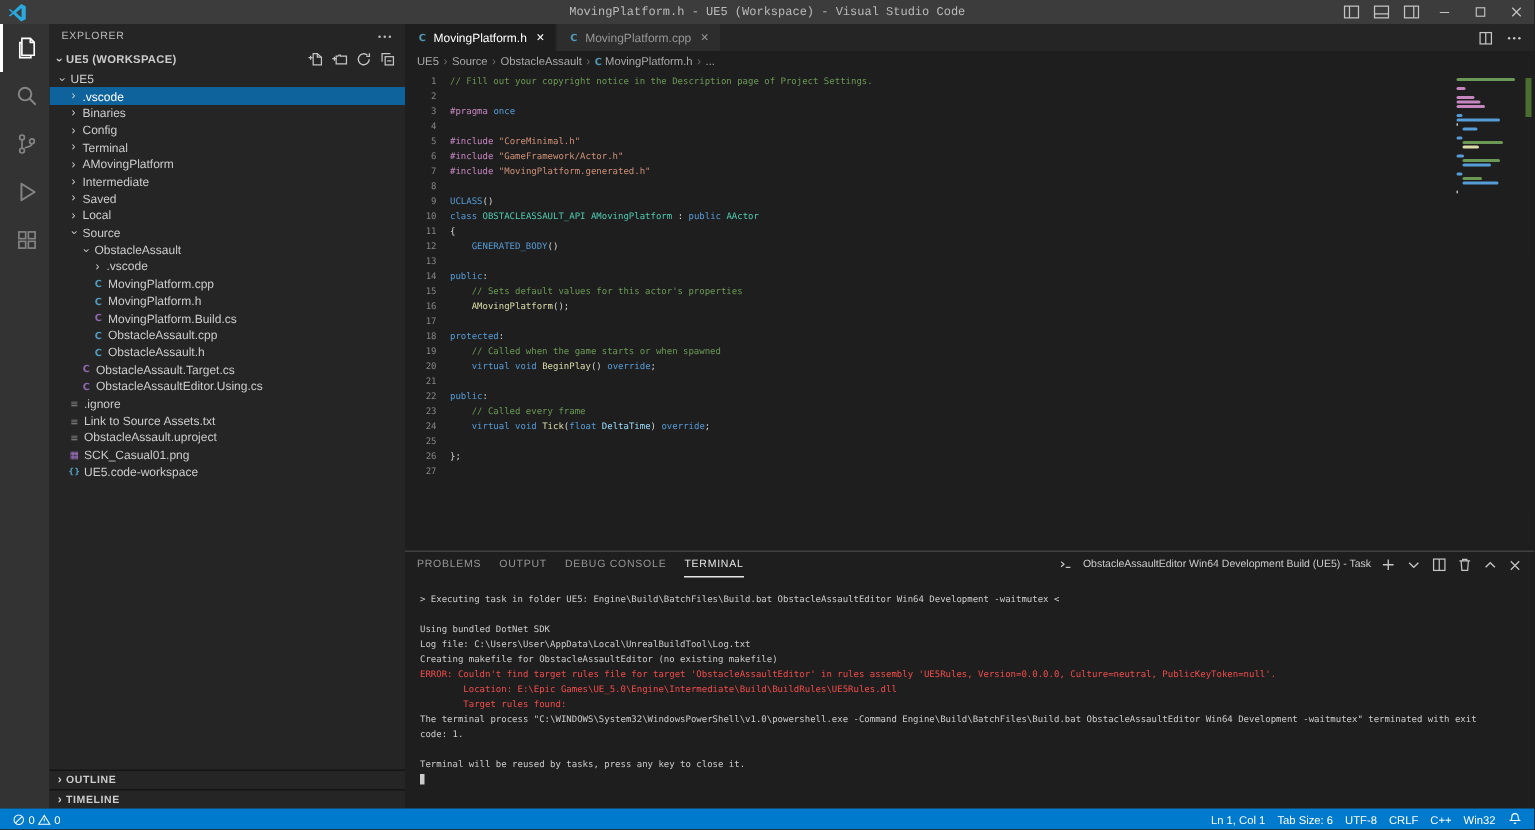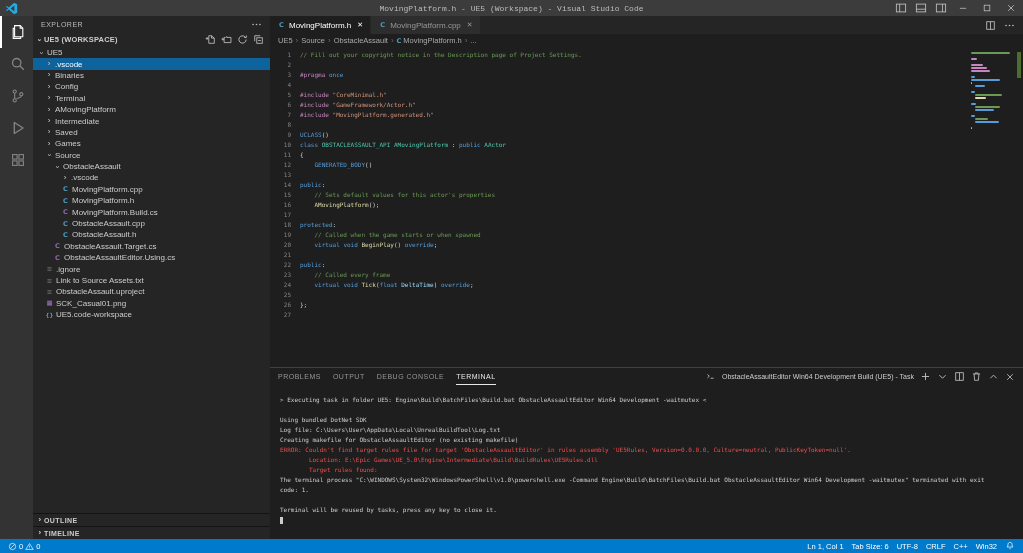--- a/index.html
+++ b/index.html
@@ -247,21 +247,21 @@
           <div class="tree-row" style="padding-left: 12px;">
             <span class="chev">›</span>
             <span class="tree-label">Intermediate</span>
           </div>
           <div class="tree-row" style="padding-left: 12px;">
             <span class="chev">›</span>
             <span class="tree-label">Saved</span>
           </div>
           <div class="tree-row" style="padding-left: 12px;">
             <span class="chev">›</span>
-            <span class="tree-label">Games</span>
+            <span class="tree-label">Local</span>
           </div>
           <div class="tree-row" style="padding-left: 12px;">
             <span class="chev open">›</span>
             <span class="tree-label">Source</span>
           </div>
           <div class="tree-row" style="padding-left: 20px;">
             <span class="chev open">›</span>
             <span class="tree-label">ObstacleAssault</span>
           </div>
           <div class="tree-row" style="padding-left: 28px;">

